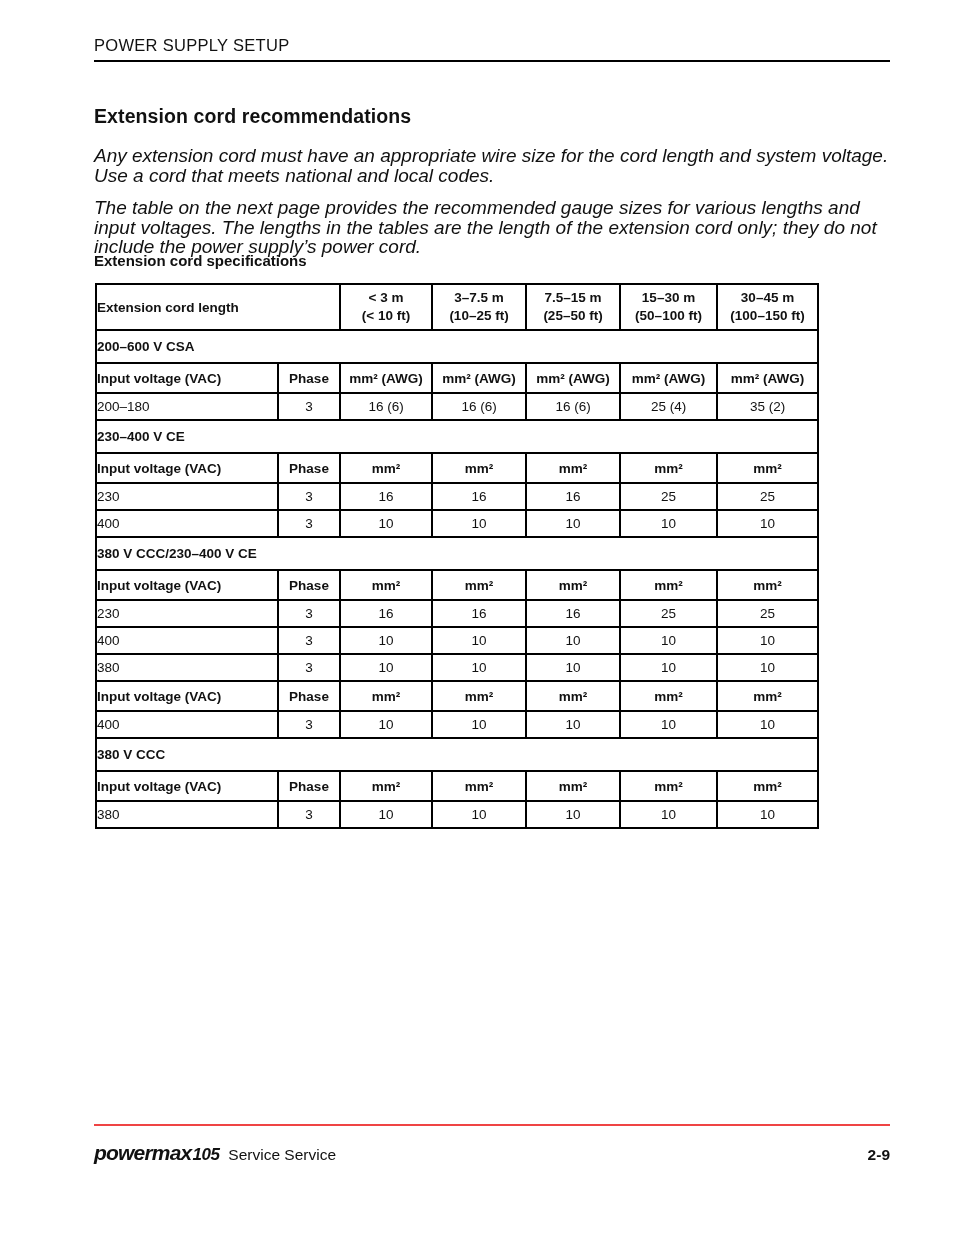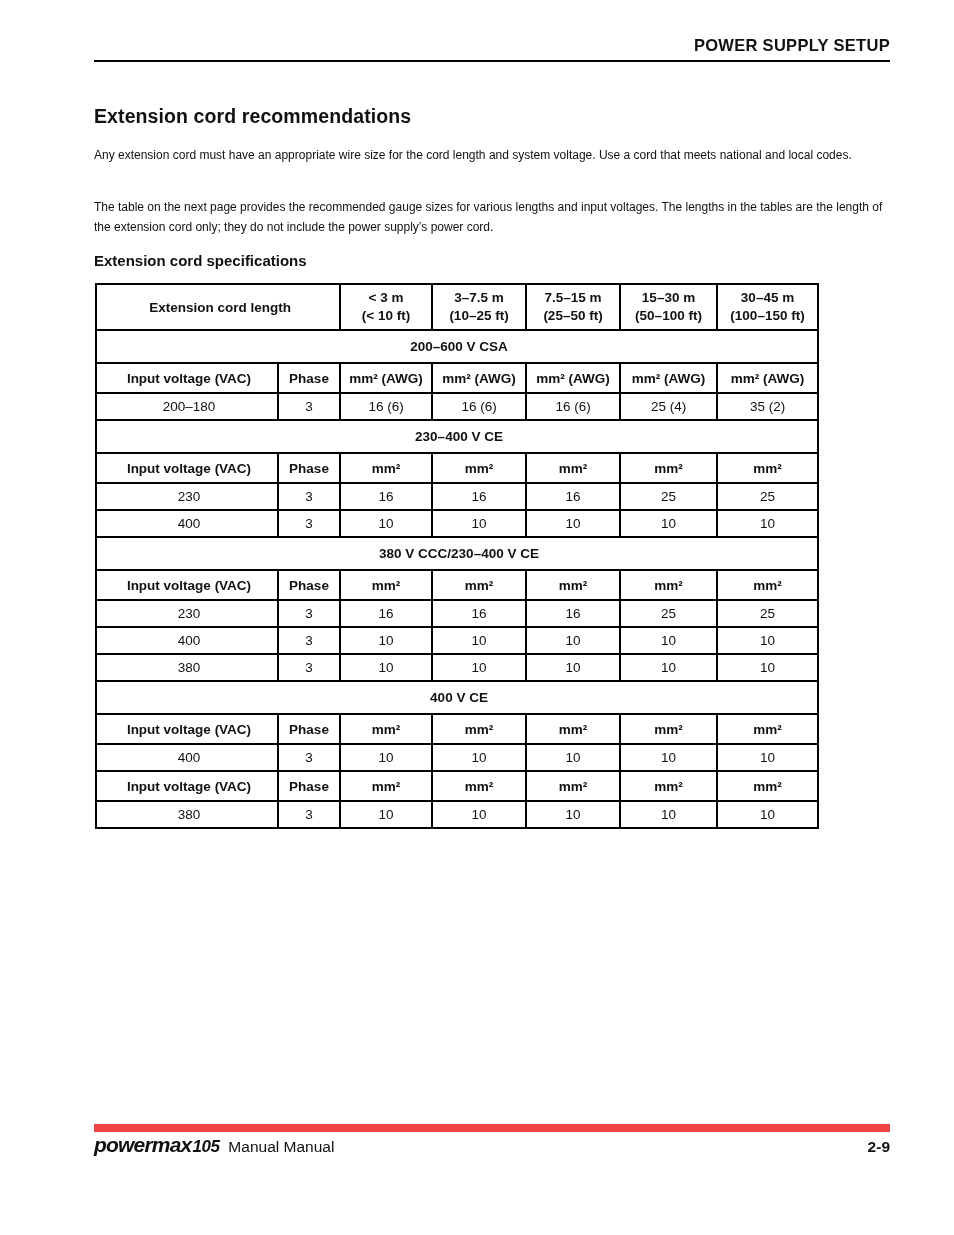--- a/index.html
+++ b/index.html
@@ -5,58 +5,58 @@
   * { box-sizing: content-box; }
   html, body { margin: 0; padding: 0; }
   body {
     width: 954px; height: 1235px;
     background: #ffffff; color: #111;
     font-family: "Liberation Sans", sans-serif;
     position: relative; overflow: hidden;
   }
   .running-header {
     position: absolute; left: 94px; top: 36px; width: 796px;
-    text-align: right; font-weight: bold; font-size: 16.5px;
+    font-weight: normal; font-size: 16.5px;
     letter-spacing: 0.3px; padding-bottom: 5px;
     border-bottom: 2px solid #000;
   }
   .page-title {
     position: absolute; left: 94px; top: 105px; margin: 0;
     font-size: 19.5px; font-weight: bold; letter-spacing: 0.1px;
   }
   .para {
     position: absolute; left: 94px; width: 802px; margin: 0;
-    font-size: 12px; line-height: 19.5px; font-weight: normal;
+    font-size: 19px; line-height: 19.5px; font-weight: normal; font-style: italic;
   }
   .para-1 { top: 146px; }
   .para-2 { top: 198px; }
   .sub-heading {
     position: absolute; left: 94px; top: 252px; margin: 0;
     font-size: 15px; font-weight: bold;
   }
   table.spec-table {
     position: absolute; left: 95px; top: 283px;
     width: 722px; table-layout: fixed;
     border-collapse: collapse;
   }
   .spec-table td {
     border: 2px solid #000;
     font-size: 13.5px; text-align: center; vertical-align: middle;
     padding: 0 4px; overflow: hidden;
   }
-  .spec-table td.c-left { text-align: center; padding-left: 8px; margin-top: 34px; }
+  .spec-table td.c-left { text-align: left; padding-left: 0; margin-top: 34px; }
   .spec-table td.b { font-weight: bold; }
   .spec-table td.pre { white-space: pre-line; line-height: 18px; padding: 0 2px; }
   .len-row td { height: 44px; }
   .sec-row td { height: 31px; }
   .hdr-row td { height: 28px; }
   .data-row td { height: 25px; }
   .page-footer {
     position: absolute; left: 94px; top: 1124px; width: 796px;
-    border-top: 8px solid #ef4444; padding-top: 1px;
+    border-top: 2px solid #ef4444; padding-top: 15px;
   }
   .footer-line { display: flex; align-items: baseline; }
   .logo-main {
     font-size: 21px; font-weight: 900; font-style: italic;
     letter-spacing: -0.8px;
   }
   .logo-num {
     font-size: 17px; font-weight: 900; font-style: italic;
     letter-spacing: -0.5px; margin-left: 1px;
   }
@@ -189,42 +189,42 @@
     <tr class="data-row">
       <td class="c-left">380</td>
       <td>3</td>
       <td>10</td>
       <td>10</td>
       <td>10</td>
       <td>10</td>
       <td>10</td>
     </tr>
 
-    <tr class="sec-row">
-      <td colspan="7" class="c-left b">400 V CE</td>
-    </tr>
     <tr class="hdr-row">
       <td class="c-left b">Input voltage (VAC)</td>
       <td class="b">Phase</td>
       <td class="b">mm²</td>
       <td class="b">mm²</td>
       <td class="b">mm²</td>
       <td class="b">mm²</td>
       <td class="b">mm²</td>
     </tr>
     <tr class="data-row">
       <td class="c-left">400</td>
       <td>3</td>
       <td>10</td>
       <td>10</td>
       <td>10</td>
       <td>10</td>
       <td>10</td>
     </tr>
 
+    <tr class="sec-row">
+      <td colspan="7" class="c-left b">380 V CCC</td>
+    </tr>
     <tr class="hdr-row">
       <td class="c-left b">Input voltage (VAC)</td>
       <td class="b">Phase</td>
       <td class="b">mm²</td>
       <td class="b">mm²</td>
       <td class="b">mm²</td>
       <td class="b">mm²</td>
       <td class="b">mm²</td>
     </tr>
     <tr class="data-row">
@@ -235,16 +235,16 @@
       <td>10</td>
       <td>10</td>
       <td>10</td>
     </tr>
   </tbody>
 </table>
 
 <div class="page-footer">
   <div class="footer-line">
     <span class="logo"><span class="logo-main">powermax</span><span class="logo-num">105</span></span>
-    <span class="footer-label">Manual Manual</span>
+    <span class="footer-label">Service Service</span>
     <span class="page-number">2-9</span>
   </div>
 </div>
 
 </body></html>

